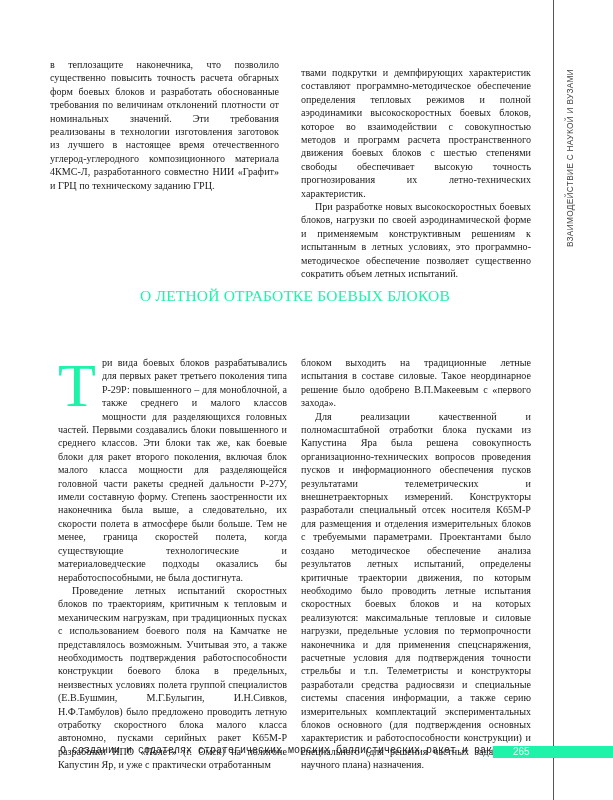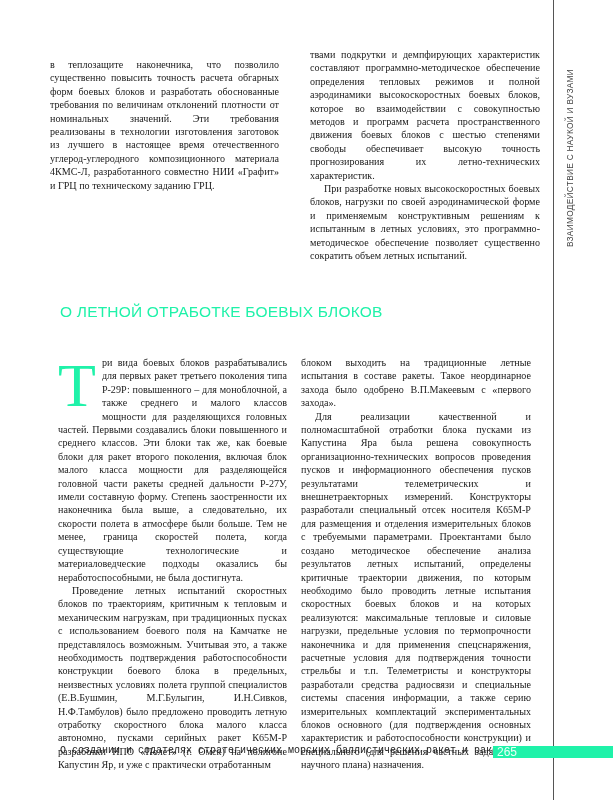--- a/index.html
+++ b/index.html
@@ -12,38 +12,38 @@
   .side-label span { position: absolute; left: 50%; top: 50%;
     transform: translate(-50%, -50%) rotate(-90deg); white-space: nowrap;
     font-family: "Liberation Sans", "DejaVu Sans", sans-serif; font-size: 8.3px;
     letter-spacing: 0.3px; color: #444; }
 
   .col { position: absolute; font-size: 10.1px; line-height: 13.4px; text-align: justify;
          hyphens: auto; }
   .col p { margin: 0; text-indent: 0; }
   .col p.ind { text-indent: 14px; }
   #col-top-left  { left: 50px;  top: 58px;  width: 229px; }
-  #col-top-right { left: 301px; top: 48px;  width: 230px; margin-left: 9px; }
+  #col-top-right { left: 301px; top: 66px;  width: 230px; }
   #col-bot-left  { left: 58px;  top: 356px; width: 229px; }
   #col-bot-right { left: 301px; top: 356px; width: 230px; }
 
-  .heading { position: absolute; left: 60px; top: 302px; width: 470px; text-align: left;
-    font-family: Liberation Sans, sans-serif; font-size: 15.5px; line-height: 19px;
+  .heading { position: absolute; left: 60px; top: 286px; width: 470px; text-align: center;
+    font-family: Liberation Serif, serif; font-size: 15.5px; line-height: 19px;
     font-weight: normal; letter-spacing: 0.2px; }
   .heading div { margin: 0; }
 
   .dropcap { float: left; font-family: "Liberation Serif", "DejaVu Serif", serif;
     font-size: 62px; line-height: 50px; height: 50px; margin: 2px 6px 0 0; padding-top: 2px; }
 
   .footer-text { position: absolute; left: 60px; top: 745px;
     font-family: Liberation Mono, monospace; font-size: 10px; color: #222;
     white-space: nowrap; }
   .page-bar { position: absolute; left: 493px; top: 746px; width: 120px; height: 12px; }
-  .page-num { position: absolute; left: 497px; top: 745px;
-    font-family: "Liberation Sans", "DejaVu Sans", sans-serif; font-size: 12px; line-height: 14px; color: #e8fff6; }
+  .page-num { position: absolute; left: 513px; top: 745px;
+    font-family: "Liberation Sans", "DejaVu Sans", sans-serif; font-size: 10px; line-height: 14px; color: #e8fff6; }
 </style>
 </head>
 <body>
 
 <div class="margin-rule"></div>
 
 <div class="side-label">
   <span>ВЗАИМОДЕЙСТВИЕ С НАУКОЙ И ВУЗАМИ</span>
 </div>
 
@@ -59,19 +59,19 @@
 <div class="heading accent-text" style="color: rgb(31, 242, 169);">
   <div>О ЛЕТНОЙ ОТРАБОТКЕ БОЕВЫХ БЛОКОВ</div>
 </div>
 
 <div class="col" id="col-bot-left">
   <p><span class="dropcap accent-text" style="color: rgb(31, 242, 169);">Т</span><span>ри вида боевых блоков разрабатывались для первых ракет третьего поколения типа Р-29Р: повышенного – для моноблочной, а также среднего и малого классов мощности для разделяющихся головных частей. Первыми создавались блоки повышенного и среднего классов. Эти блоки так же, как боевые блоки для ракет второго поколения, включая блок малого класса мощности для разделяющейся головной части ракеты средней дальности Р-27У, имели составную форму. Степень заостренности их наконечника была выше, а следовательно, их скорости полета в атмосфере были больше. Тем не менее, граница скоростей полета, когда существующие технологические и материаловедческие подходы оказались бы неработоспособными, не была достигнута.</span></p>
   <p class="ind">Проведение летных испытаний скоростных блоков по траекториям, критичным к тепловым и механическим нагрузкам, при традиционных пусках с использованием боевого поля на Камчатке не представлялось возможным. Учитывая это, а также необходимость подтверждения работоспособности конструкции боевого блока в предельных, неизвестных условиях полета группой специалистов (Е.В.Бушмин, М.Г.Булыгин, И.Н.Сивков, Н.Ф.Тамбулов) было предложено проводить летную отработку скоростного блока малого класса автономно, пусками серийных ракет К65М-Р разработки НПО «Полет» (г. Омск) на полигоне Капустин Яр, и уже с практически отработанным</p>
 </div>
 
 <div class="col" id="col-bot-right">
-  <p>блоком выходить на традиционные летные испытания в составе ракеты. Такое неординарное захода было одобрено В.П.Макеевым с «первого захода».</p>
+  <p>блоком выходить на традиционные летные испытания в составе силовые. Такое неординарное решение было одобрено В.П.Макеевым с «первого захода».</p>
   <p class="ind">Для реализации качественной и полномасштабной отработки блока пусками из Капустина Яра была решена совокупность организационно-технических вопросов проведения пусков и информационного обеспечения пусков результатами телеметрических и внешнетраекторных измерений. Конструкторы разработали специальный отсек носителя К65М-Р для размещения и отделения измерительных блоков с требуемыми параметрами. Проектантами было создано методическое обеспечение анализа результатов летных испытаний, определены критичные траектории движения, по которым необходимо было проводить летные испытания скоростных боевых блоков и на которых реализуются: максимальные тепловые и силовые нагрузки, предельные условия по термопрочности наконечника и для применения спецснаряжения, расчетные условия для подтверждения точности стрельбы и т.п. Телеметристы и конструкторы разработали средства радиосвязи и специальные системы спасения информации, а также серию измерительных комплектаций экспериментальных блоков основного (для подтверждения основных характеристик и работоспособности конструкции) и специального (для решения частных задач, в т.ч. научного плана) назначения.</p>
 </div>
 
 <div class="footer-text">О создании и содателях стратегических морских баллистических ракет и ракетных комплексов СССР и России</div>
 <div class="page-bar accent-bg" style="background: rgb(31, 242, 169);"></div>
 <div class="page-num">265</div>
 
 </body></html>

